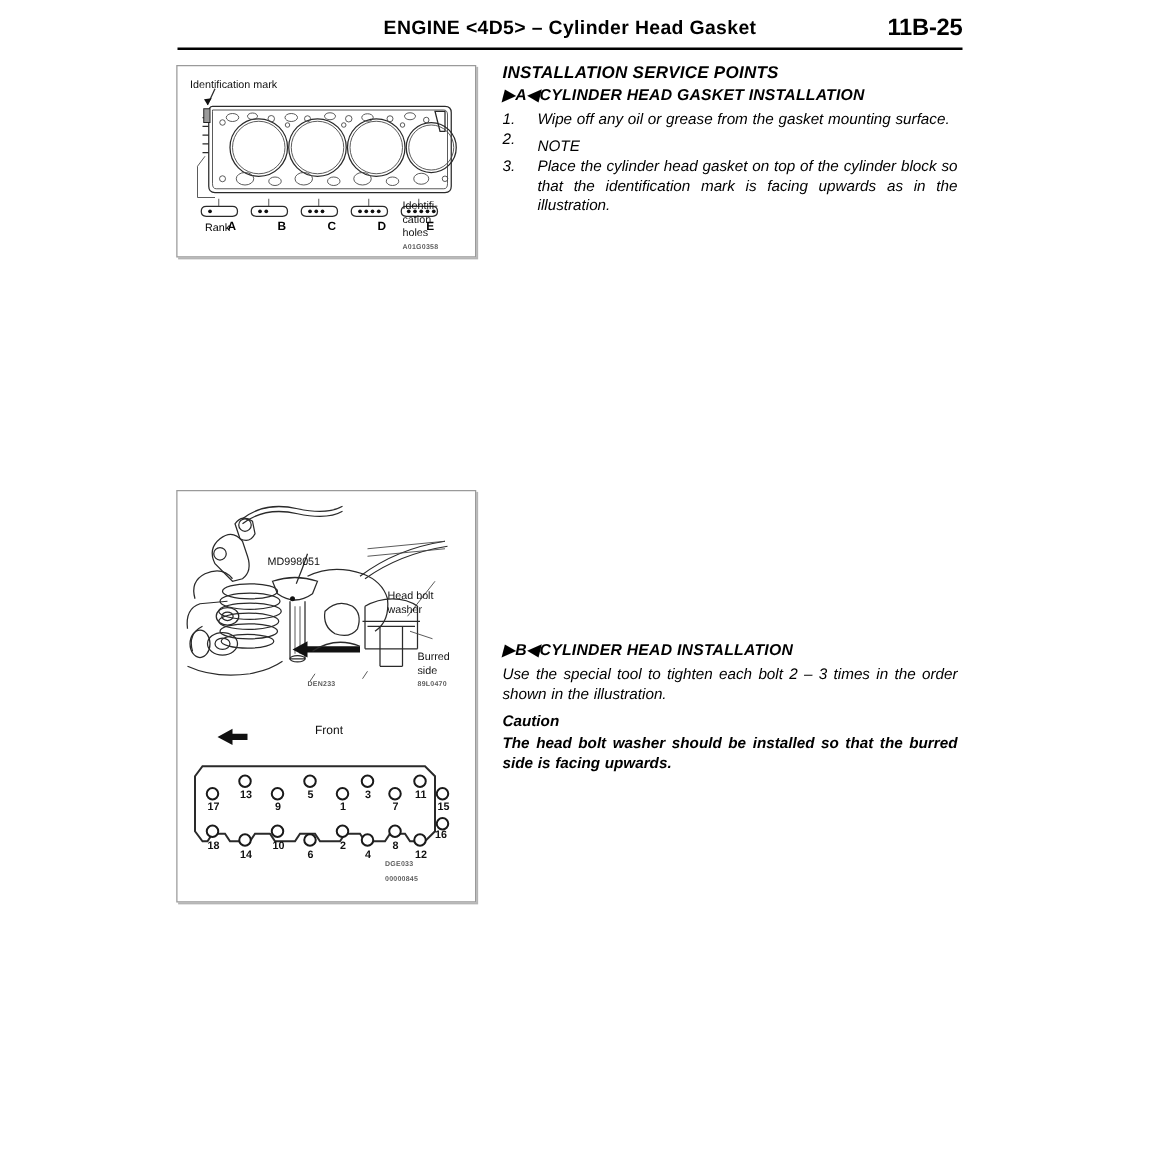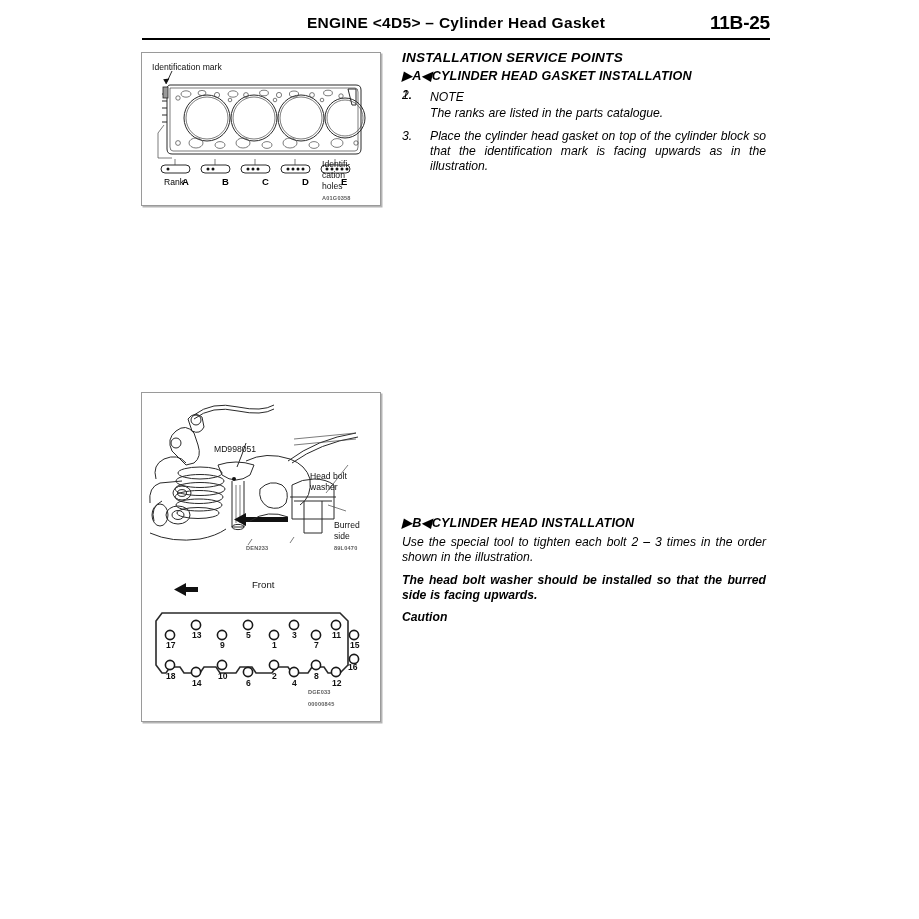--- a/index.html
+++ b/index.html
@@ -416,43 +416,42 @@
 
   <div class="sub-head">
     <span class="mk">▶</span>
       <span>A</span>
       <span class="mk">◀</span>
       <span>CYLINDER HEAD GASKET INSTALLATION</span>
   </div>
 
   <ol class="steps">
     <li>
-      <span class="num">1.</span>
+      <span class="num">1.</span><span>Wipe off any oil or grease from the gasket mounting surface.</span>
     </li>
     <li>
       <span class="num">2.</span>
     </li>
   </ol>
 
   <div class="note-block">
     <div class="note-title">NOTE</div>
-    <div class="note-text">The ranks are listed in the parts catalogue.</div>
   </div>
 
   <ol class="steps">
     <li>
       <span class="num">3.</span><span>Place the cylinder head gasket on top of the cylinder block so that the identification mark is facing upwards as in the illustration.</span>
     </li>
   </ol>
 
   <div class="block-gap-b">
     <div class="sub-head">
       <span class="mk">▶</span>
         <span>B</span>
         <span class="mk">◀</span>
         <span>CYLINDER HEAD INSTALLATION</span>
     </div>
     <p class="para">Use the special tool to tighten each bolt 2 – 3 times in the order shown in the illustration.</p>
+    <p class="para tight bold">Caution</p>
     <p class="para bold">The head bolt washer should be installed so that the burred side is facing upwards.</p>
-    <p class="para tight bold">Caution</p>
   </div>
 
 </div>
 
 </body></html>

